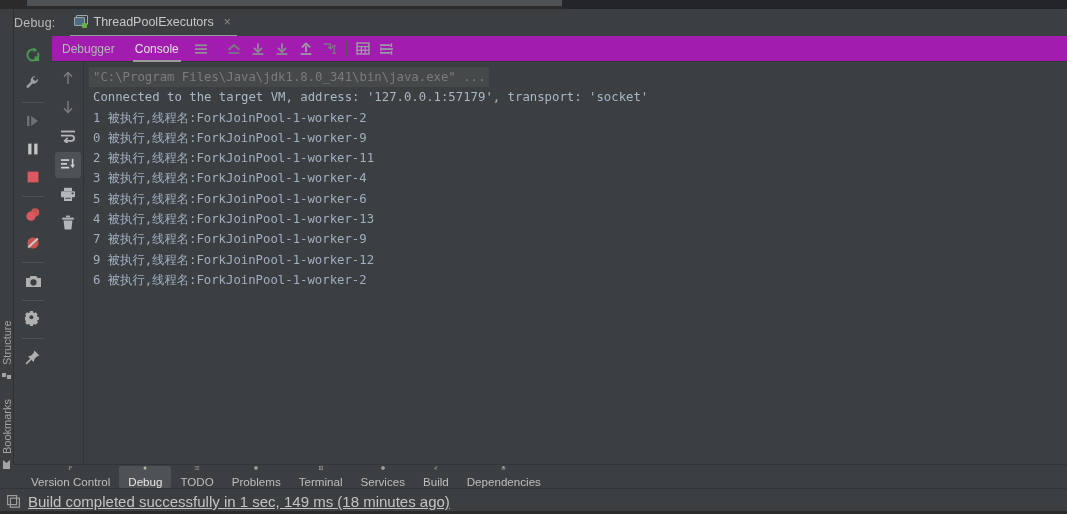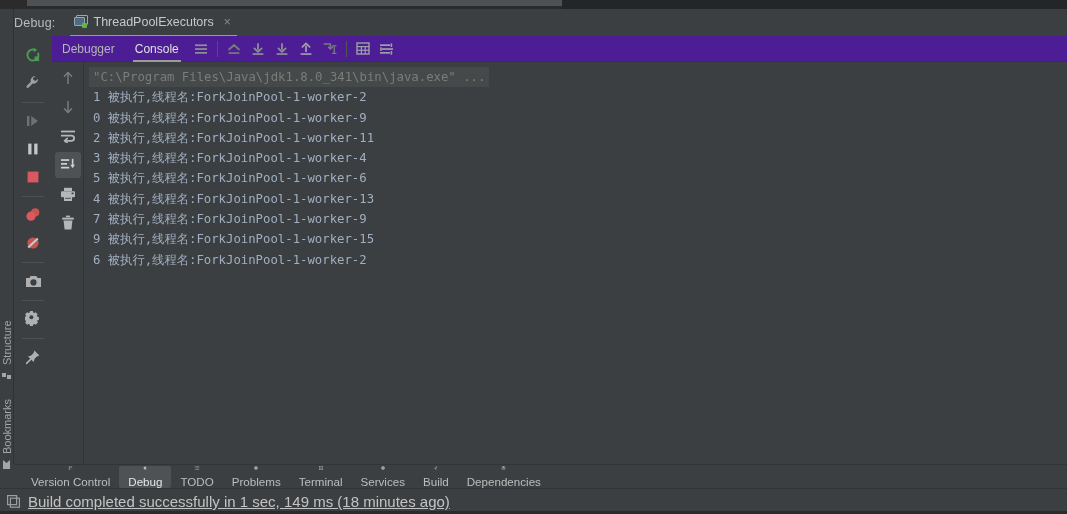--- a/index.html
+++ b/index.html
@@ -108,21 +108,21 @@
   .cbtn {
     width: 26px; height: 26px;
     display: flex; align-items: center; justify-content: center;
     margin-bottom: 3px; border-radius: 3px;
   }
   .cbtn.active { background: #4e5254; }
 
   
   .dbgbar {
     position: absolute; left: 52px; top: 36px; right: 0; height: 26px;
-    background: #4c1d95;
+    background: #a21caf;
     display: flex; align-items: center;
     border-bottom: 1px solid #323537;
   }
   .dtab {
     color: #b6b6b6; font-size: 12px; padding: 0 10px; height: 26px;
     display: flex; align-items: center; position: relative;
   }
   .dtab.active { color: #e0e0e0; }
   .dtab.active::after {
     content: ""; position: absolute; left: 8px; right: 8px; bottom: 0;
@@ -443,28 +443,29 @@
         <rect x="5" y="0.6" width="4" height="1.6" fill="#b4b7ba"></rect>
         <rect x="1.2" y="2.6" width="11.6" height="2.0" fill="#b4b7ba"></rect>
         <path d="M2.6 5.4 H11.4 L10.4 14.6 H3.6 Z" fill="#b4b7ba"></path>
       </svg>
     </div>
   </div>
 
   <div class="console">
     <div id="console-lines">
         <div><span class="cline cmd">"C:\Program Files\Java\jdk1.8.0_341\bin\java.exe" ...</span></div>
+        <div><span class="cline sys">Connected to the target VM, address: '127.0.0.1:57179', transport: 'socket'</span></div>
         <div><span class="cline log">1 被执行,线程名:ForkJoinPool-1-worker-2</span></div>
         <div><span class="cline log">0 被执行,线程名:ForkJoinPool-1-worker-9</span></div>
         <div><span class="cline log">2 被执行,线程名:ForkJoinPool-1-worker-11</span></div>
         <div><span class="cline log">3 被执行,线程名:ForkJoinPool-1-worker-4</span></div>
         <div><span class="cline log">5 被执行,线程名:ForkJoinPool-1-worker-6</span></div>
         <div><span class="cline log">4 被执行,线程名:ForkJoinPool-1-worker-13</span></div>
         <div><span class="cline log">7 被执行,线程名:ForkJoinPool-1-worker-9</span></div>
-        <div><span class="cline log">9 被执行,线程名:ForkJoinPool-1-worker-15</span></div>
+        <div><span class="cline log">9 被执行,线程名:ForkJoinPool-1-worker-12</span></div>
         <div><span class="cline log">6 被执行,线程名:ForkJoinPool-1-worker-2</span></div>
       </div>
   </div>
 
   <div class="bottombar">
 
     <div class="btab">
       <svg width="11" height="12" viewBox="0 0 11 12">
         <circle cx="2.4" cy="2" r="1.6" fill="none" stroke="#bdbdbd" stroke-width="1.2"></circle>
         <circle cx="2.4" cy="10" r="1.6" fill="none" stroke="#bdbdbd" stroke-width="1.2"></circle>

